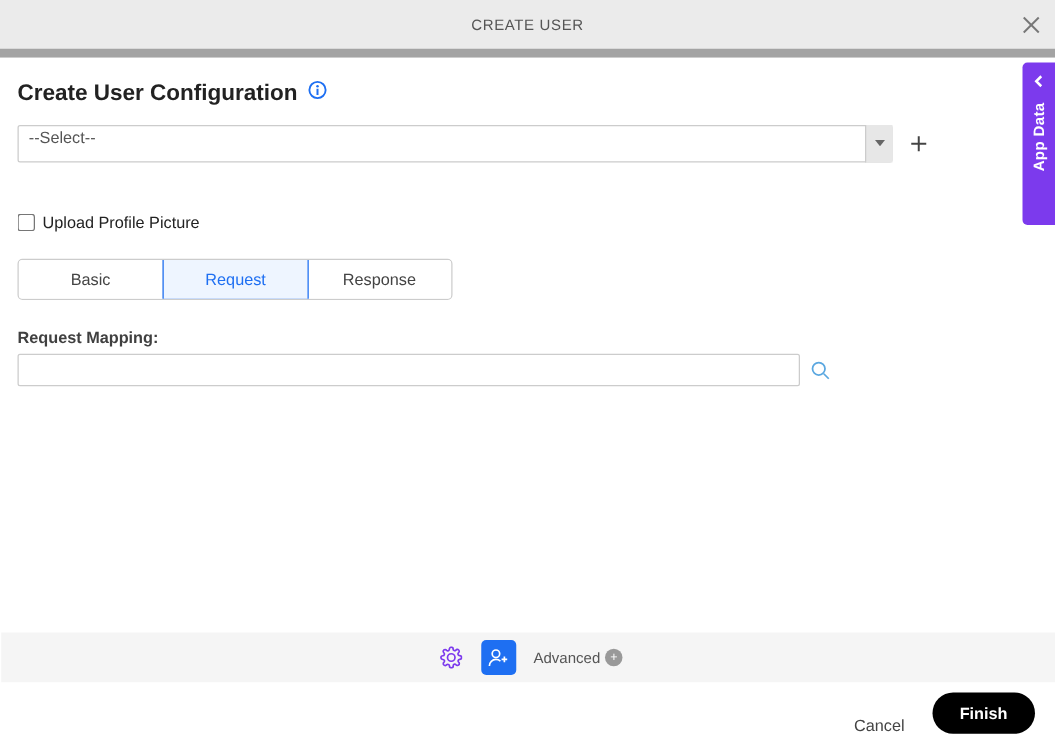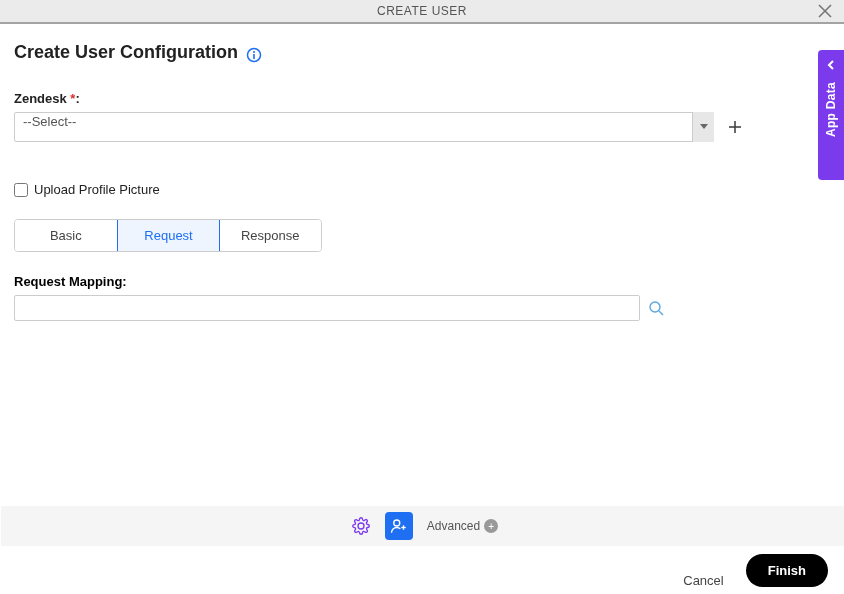--- a/index.html
+++ b/index.html
@@ -1,48 +1,48 @@
 <!DOCTYPE html>
 <html><head>
   <meta charset="utf-8">
   <style>
     * { box-sizing: border-box; margin: 0; padding: 0; }
     body { font-family: Arial, Helvetica, sans-serif; font-size: 13px; color: #333; background: #fff; width: 844px; height: 594px; position: relative; overflow: hidden; }
     
-    .header { height: 24px; background: #ebebeb; display: flex; align-items: center; position: relative; border-bottom: 2px solid #a3a3a3; }
+    .header { height: 46px; background: #ebebeb; display: flex; align-items: center; position: relative; border-bottom: 7px solid #a3a3a3; }
     .header-title { flex: 1; text-align: center; font-size: 12px; letter-spacing: 0.5px; color: #555; font-weight: 500; }
     .header-close { position: absolute; right: 12px; top: 50%; transform: translateY(-50%); cursor: pointer; color: #777; }
     .header-close svg { display: block; }
     
     .content { padding: 18px 14px 0 14px; }
     
-    .page-title-row { display: flex; align-items: flex-end; gap: 8px; margin-bottom: 28px; }
+    .page-title-row { display: flex; align-items: flex-start; gap: 8px; margin-bottom: 15px; }
     .page-title { font-size: 18px; font-weight: 700; color: #222; }
     .info-icon { color: #1e6ff2; display: inline-flex; }
     
     .field-label { font-size: 13px; font-weight: 600; color: #222; margin-bottom: 6px; display: block; }
     .req { color: #d93025; }
     
     .select-row { display: flex; align-items: center; gap: 10px; margin-bottom: 18px; }
     .select-wrap { position: relative; width: 700px; }
     .select-input { width: 100%; height: 30px; border: 1px solid #ccc; border-radius: 2px; padding: 0 30px 11px 8px; font-size: 13px; color: #555; background: #fff; }
     .select-caret { position: absolute; right: 0; top: 0; width: 22px; height: 30px; background: #e7e7e7; border-left: 1px solid #ccc; display: flex; align-items: center; justify-content: center; pointer-events: none; }
     .select-caret svg { display: block; }
     .add-btn { width: 22px; height: 22px; display: flex; align-items: center; justify-content: center; cursor: pointer; color: #444; }
     
     .checkbox-row { display: flex; align-items: center; gap: 6px; margin-bottom: 22px; margin-top: 40px; }
     .checkbox-row input { width: 14px; height: 14px; cursor: pointer; }
     .checkbox-row label { font-size: 13px; color: #222; cursor: pointer; font-weight: 500; }
     
-    .tabs { display: flex; border: 1px solid #ccc; border-radius: 4px; width: 308px; overflow: hidden; margin-bottom: 22px; }
+    .tabs { display: flex; border: 1px solid #ccc; border-radius: 4px; width: 348px; overflow: hidden; margin-bottom: 22px; }
     .tab { flex: 1; text-align: center; padding: 8px 0; font-size: 13px; cursor: pointer; background: #fff; color: #444; border-right: 1px solid #ccc; }
     .tab:last-child { border-right: none; }
     .tab.active { background: #eef5ff; color: #1e6ff2; border: 1px solid #1e6ff2; margin: -1px; z-index: 1; position: relative; border-radius: 0; }
     
-    .mapping-label { font-size: 13px; font-weight: 600; color: #000000; margin-bottom: 6px; display: block; }
+    .mapping-label { font-size: 13px; font-weight: 600; color: #404040; margin-bottom: 6px; display: block; }
     .mapping-row { display: flex; align-items: center; gap: 8px; }
     .mapping-input { width: 626px; height: 26px; border: 1px solid #ccc; border-radius: 2px; padding: 0 8px; font-size: 13px; }
     .search-icon { color: #5aa7e0; cursor: pointer; display: inline-flex; }
     
     .side-tab { position: absolute; right: 0; top: 50px; width: 26px; height: 130px; background: #7c3aed; border-radius: 4px 0 0 4px; display: flex; flex-direction: column; align-items: center; justify-content: flex-start; padding-top: 10px; cursor: pointer; color: #fff; }
     .side-tab-label { writing-mode: vertical-rl; transform: rotate(180deg); font-size: 12px; font-weight: 700; margin-top: 12px; letter-spacing: 0.3px; }
     
     .toolbar { position: absolute; bottom: 48px; left: 1px; right: 0; height: 40px; background: #f5f5f5; display: flex; align-items: center; justify-content: center; gap: 10px; }
     .tb-icon { width: 28px; height: 28px; display: flex; align-items: center; justify-content: center; cursor: pointer; border-radius: 4px; }
     .tb-gear { color: #7c3aed; }
@@ -73,21 +73,20 @@
     <div class="page-title">Create User Configuration</div>
     <span class="info-icon">
       <svg width="16" height="16" viewBox="0 0 16 16">
           <circle cx="8" cy="8" r="6.5" fill="none" stroke="currentColor" stroke-width="1.5"></circle>
           <circle cx="8" cy="5" r="1" fill="currentColor"></circle>
           <rect x="7.2" y="7" width="1.6" height="5" fill="currentColor"></rect>
         </svg>
     </span>
   </div>
 
-  <label class="field-label"><span>Zendesk </span><span class="req">*</span><span>:</span></label>
   <div class="select-row">
     <div class="select-wrap">
       <input class="select-input" type="text" readonly="" value="--Select--" style="">
       <div class="select-caret">
         <svg width="8" height="6" viewBox="0 0 8 6">
             <path d="M0 0 L4 5 L8 0 Z" fill="#666"></path>
           </svg>
       </div>
     </div>
     <div class="add-btn">

